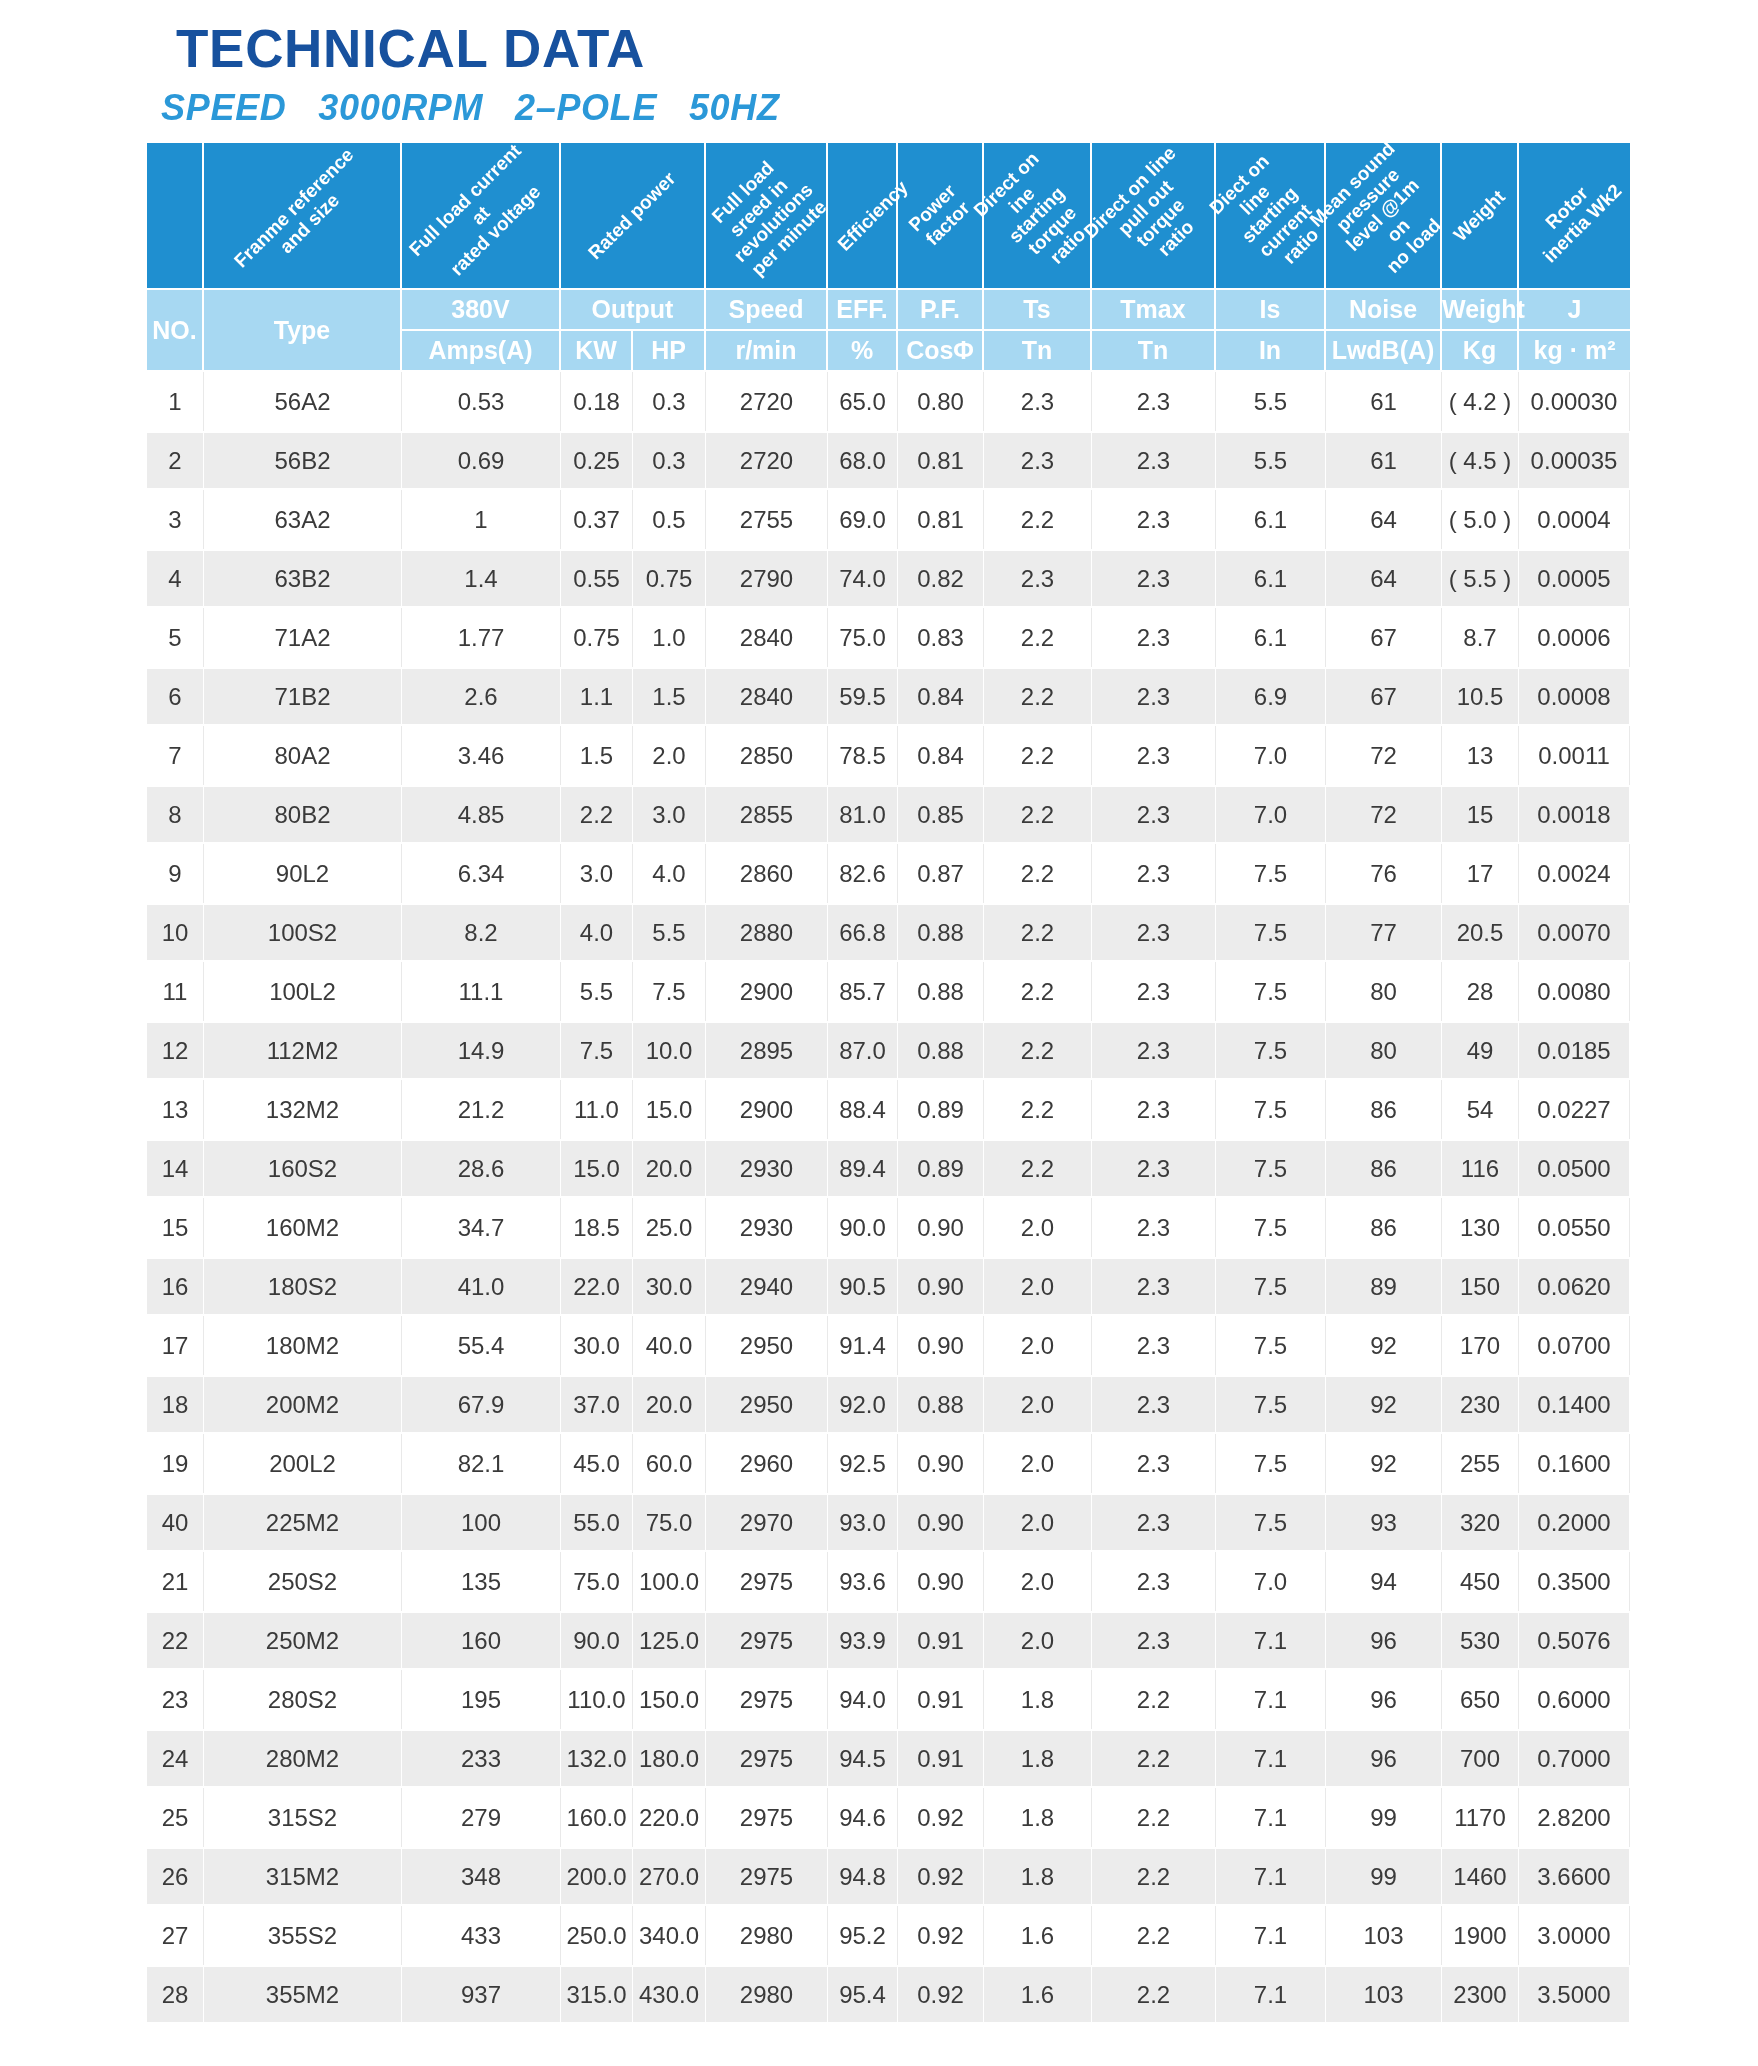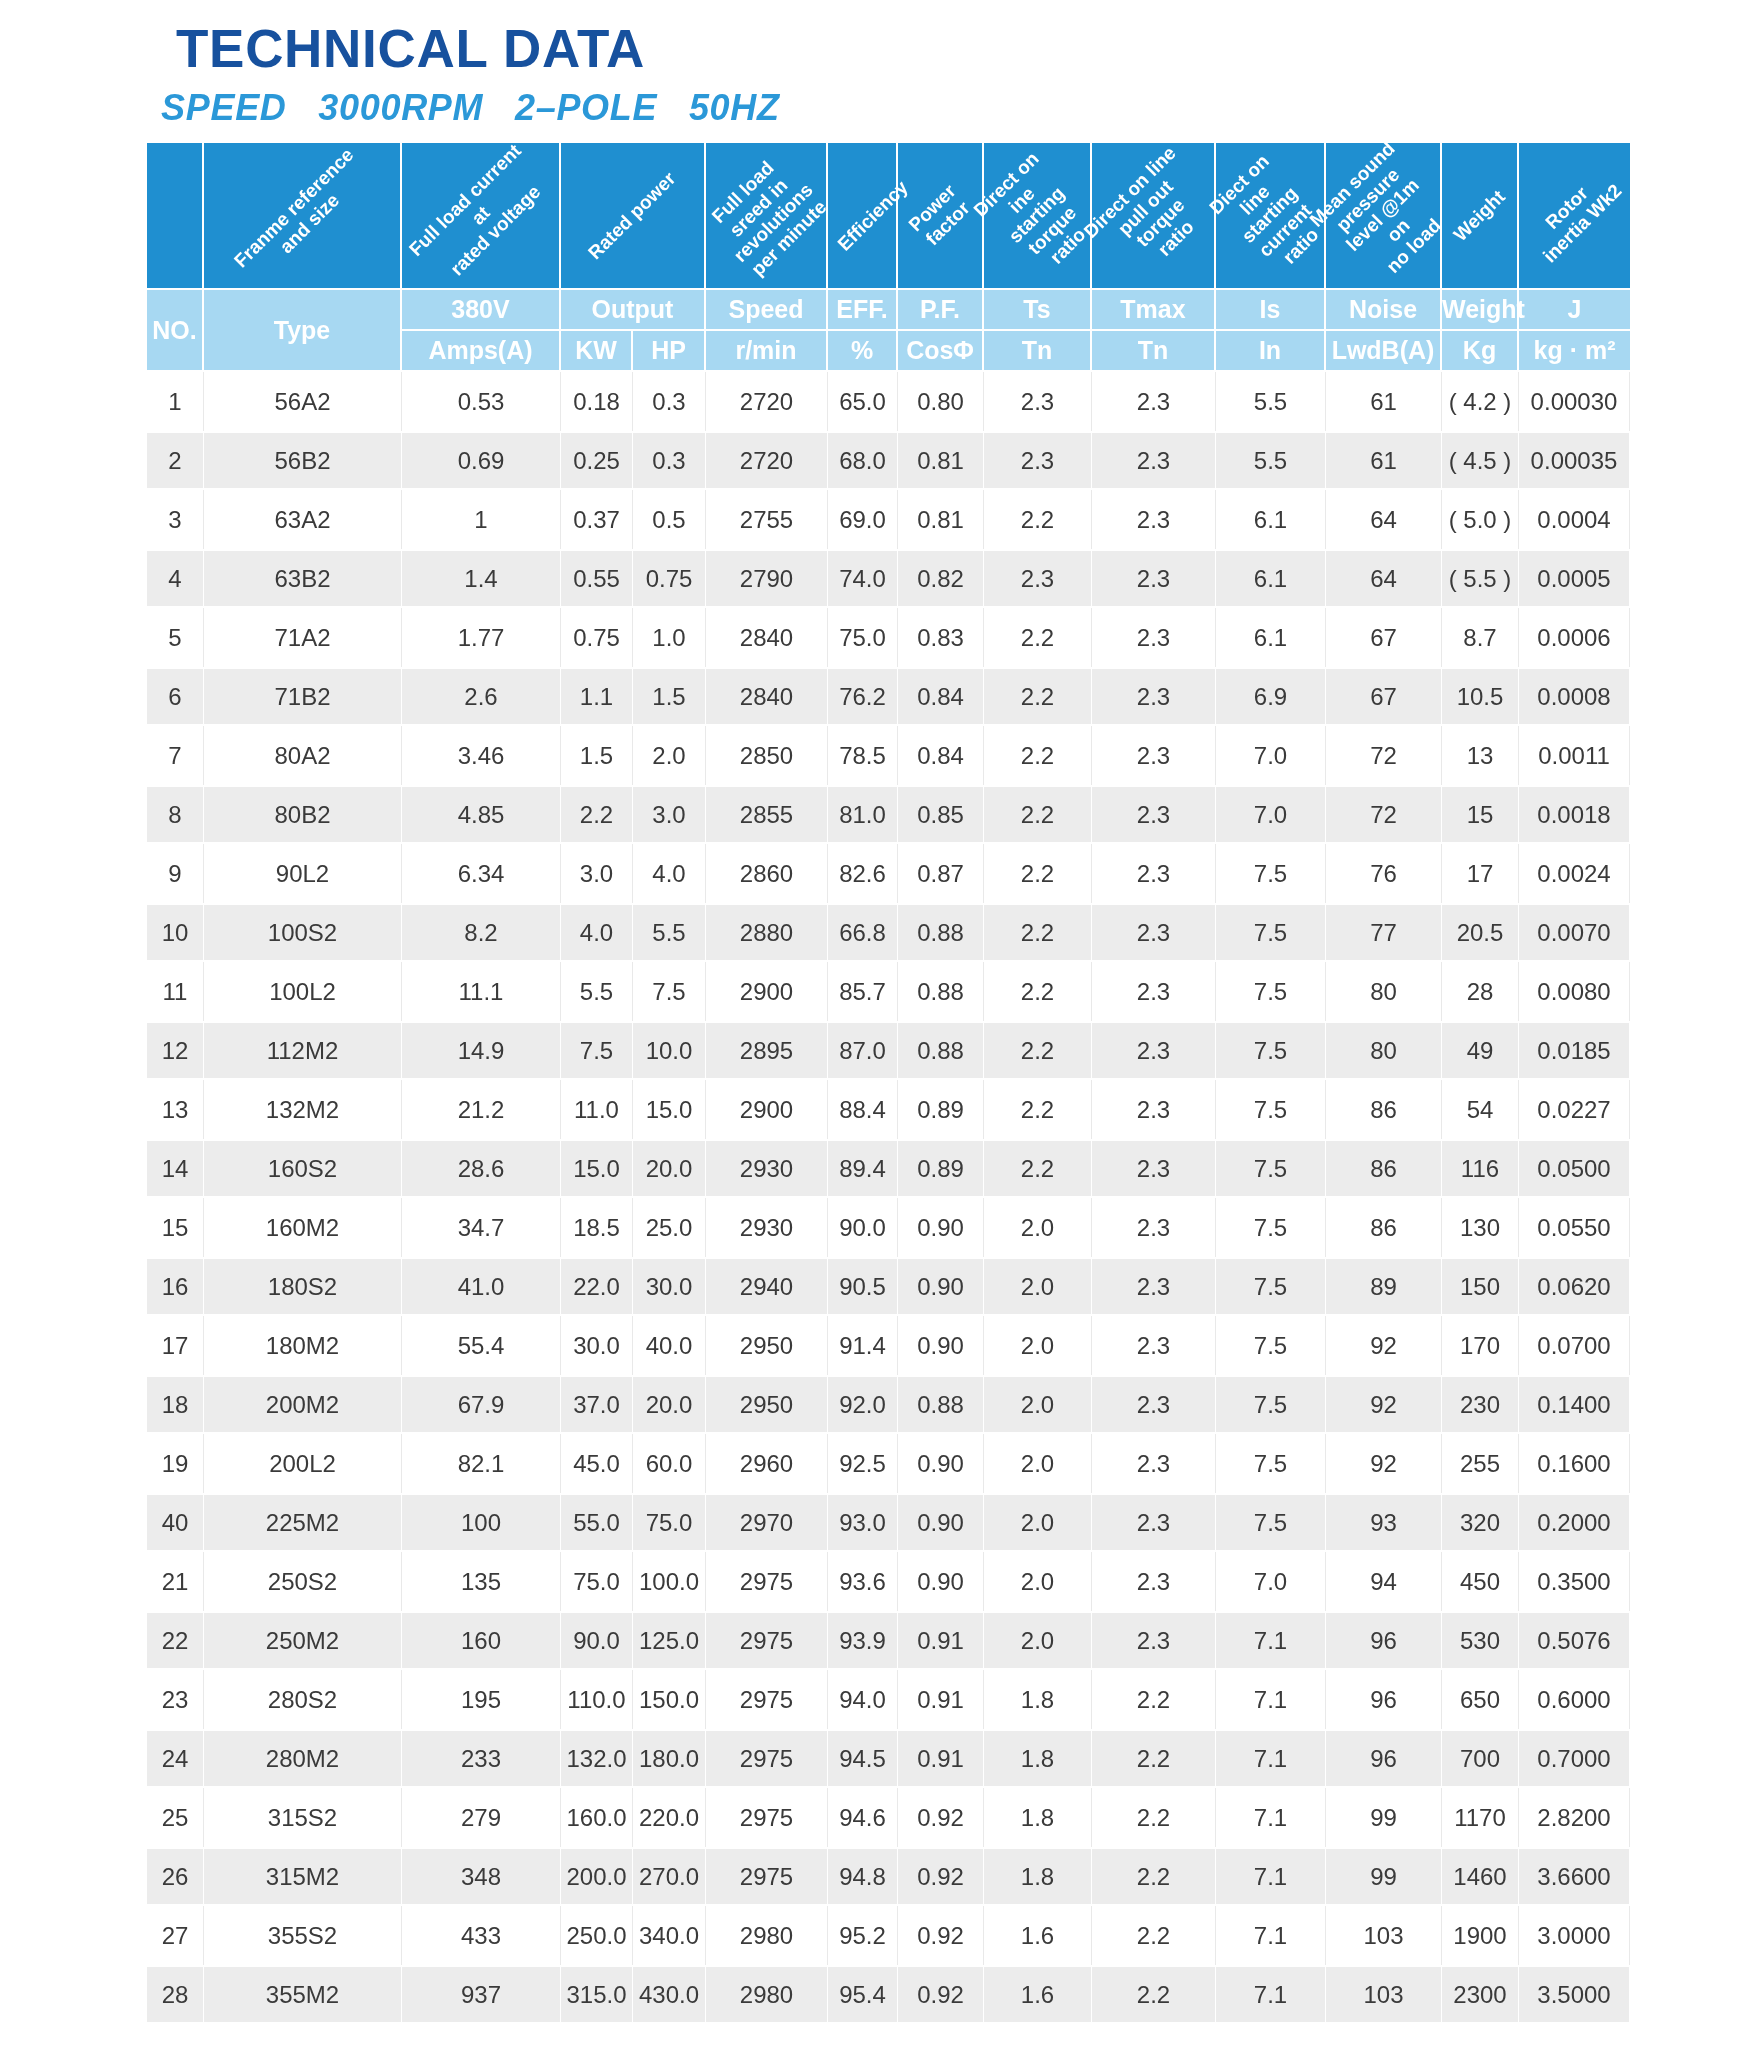--- a/index.html
+++ b/index.html
@@ -207,21 +207,21 @@
           <td>8.7</td>
           <td>0.0006</td>
         </tr>
         <tr class="even">
           <td>6</td>
           <td>71B2</td>
           <td>2.6</td>
           <td>1.1</td>
           <td>1.5</td>
           <td>2840</td>
-          <td>76.2</td>
+          <td>59.5</td>
           <td>0.84</td>
           <td>2.2</td>
           <td>2.3</td>
           <td>6.9</td>
           <td>67</td>
           <td>10.5</td>
           <td>0.0008</td>
         </tr>
         <tr class="odd">
           <td>7</td>

